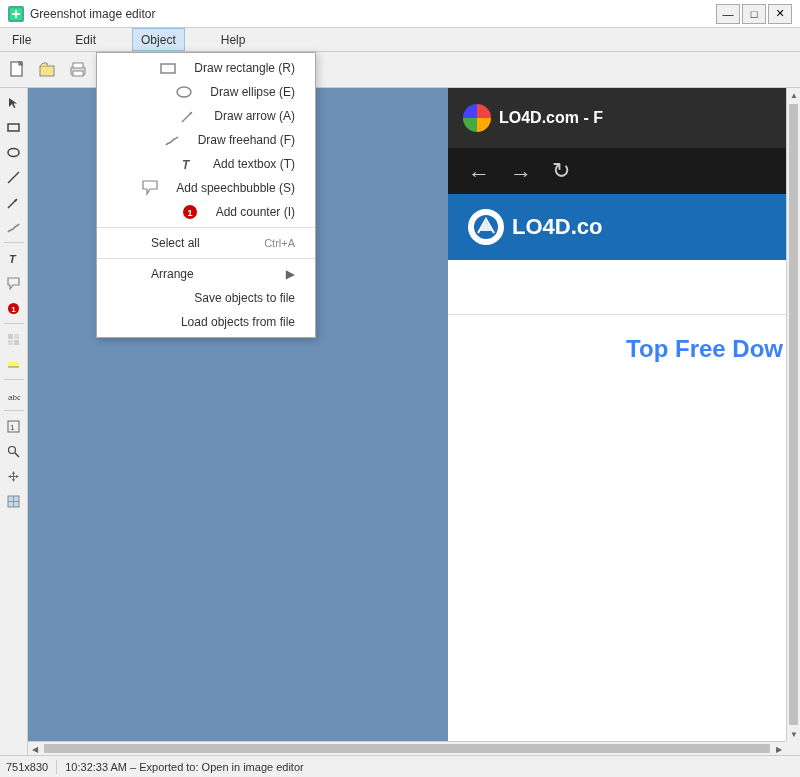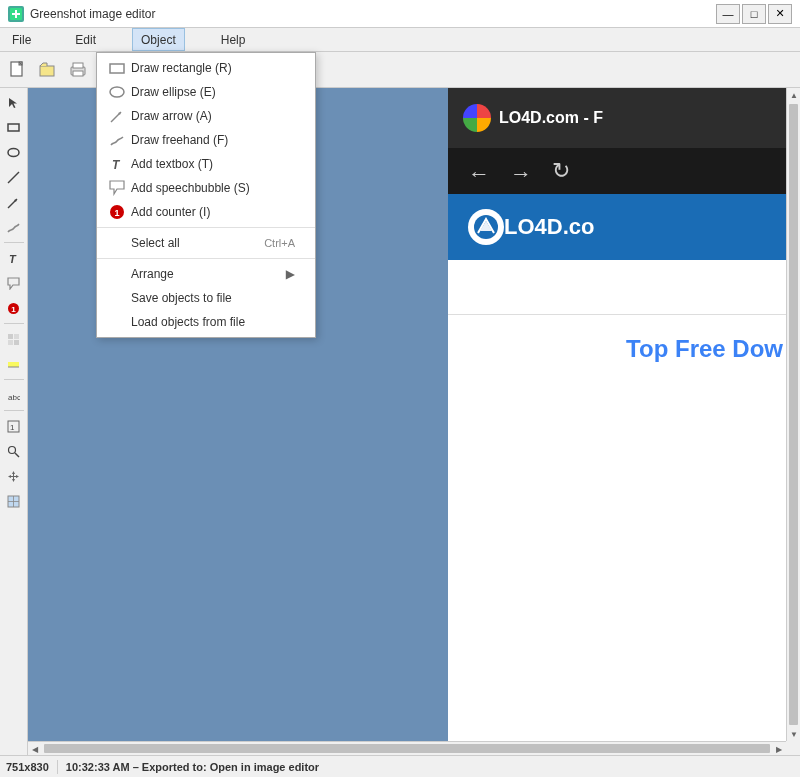--- a/index.html
+++ b/index.html
@@ -156,44 +156,44 @@
     .status-bar {
       background: #f0f0f0;
       border-top: 1px solid #ccc;
       height: 22px;
       display: flex;
       align-items: center;
       padding: 0 6px;
       font-size: 11px;
       color: #333;
       gap: 8px;
-      font-weight: bold;
     }
     .status-sep { width: 1px; height: 14px; background: #ccc; }
 
     
     .dropdown-menu {
       position: absolute;
       top: 52px; left: 96px;
       background: white;
       border: 1px solid #aaa;
       box-shadow: 2px 2px 8px rgba(0,0,0,0.2);
       z-index: 1000;
       min-width: 220px;
       padding: 3px 0;
     }
     .dropdown-item {
-      padding: 4px 20px 4px 12px;
+      padding: 4px 20px 4px 20px;
       cursor: pointer;
       display: flex;
       align-items: center;
-      gap: 6px;
+      gap: 18px;
       font-size: 12px;
       color: #333;
       white-space: nowrap;
+      justify-content: flex-end;
     }
     .dropdown-item.disabled { color: #aaa; }
     .dropdown-item .item-icon { width: 16px; height: 16px; display: flex; align-items: center; justify-content: center; font-size: 11px; }
     .dropdown-item .shortcut { margin-left: auto; color: #888; font-size: 11px; }
     .dropdown-item .submenu-arrow { margin-left: auto; color: #666; }
     .dropdown-sep { height: 1px; background: #e0e0e0; margin: 3px 0; }
   </style>
 </head>
 <body>
 
@@ -375,21 +375,21 @@
             <div class="browser-logo">
               <div style="width:28px;height:28px;border-radius:50%;background:conic-gradient(#e44 0deg 90deg, #fa0 90deg 180deg, #4a4 180deg 270deg, #44f 270deg 360deg);"></div>
               <span style="color:white;font-size:16px;font-weight:bold;">LO4D.com - F</span>
             </div>
           </div>
           <div style="background:#1a1a1a;padding:10px 20px;display:flex;gap:20px;align-items:center;">
             <span style="color:#ccc;font-size:22px;">←</span>
             <span style="color:#ccc;font-size:22px;">→</span>
             <span style="color:#ccc;font-size:22px;">↻</span>
           </div>
-          <div style="background:#1a6cb5;padding:15px 20px;display:flex;align-items:center;">
+          <div style="background:#1a6cb5;padding:15px 20px;display:flex;align-items:center;gap:8px;">
             <div style="width:36px;height:36px;background:white;border-radius:50%;display:flex;align-items:center;justify-content:center;">
               <svg width="28" height="28" viewBox="0 0 28 28">
                 <circle cx="14" cy="14" r="12" fill="#1a6cb5"></circle>
                 <path d="M8 18 L14 8 L20 18" fill="white" opacity="0.9"></path>
                 <path d="M6 20 L14 6 L22 20" fill="none" stroke="white" stroke-width="2"></path>
               </svg>
             </div>
             <span style="color:white;font-size:22px;font-weight:bold;">LO4D.co</span>
           </div>
           <div style="background:white;height:55px;border-bottom:1px solid #ddd;"></div>

